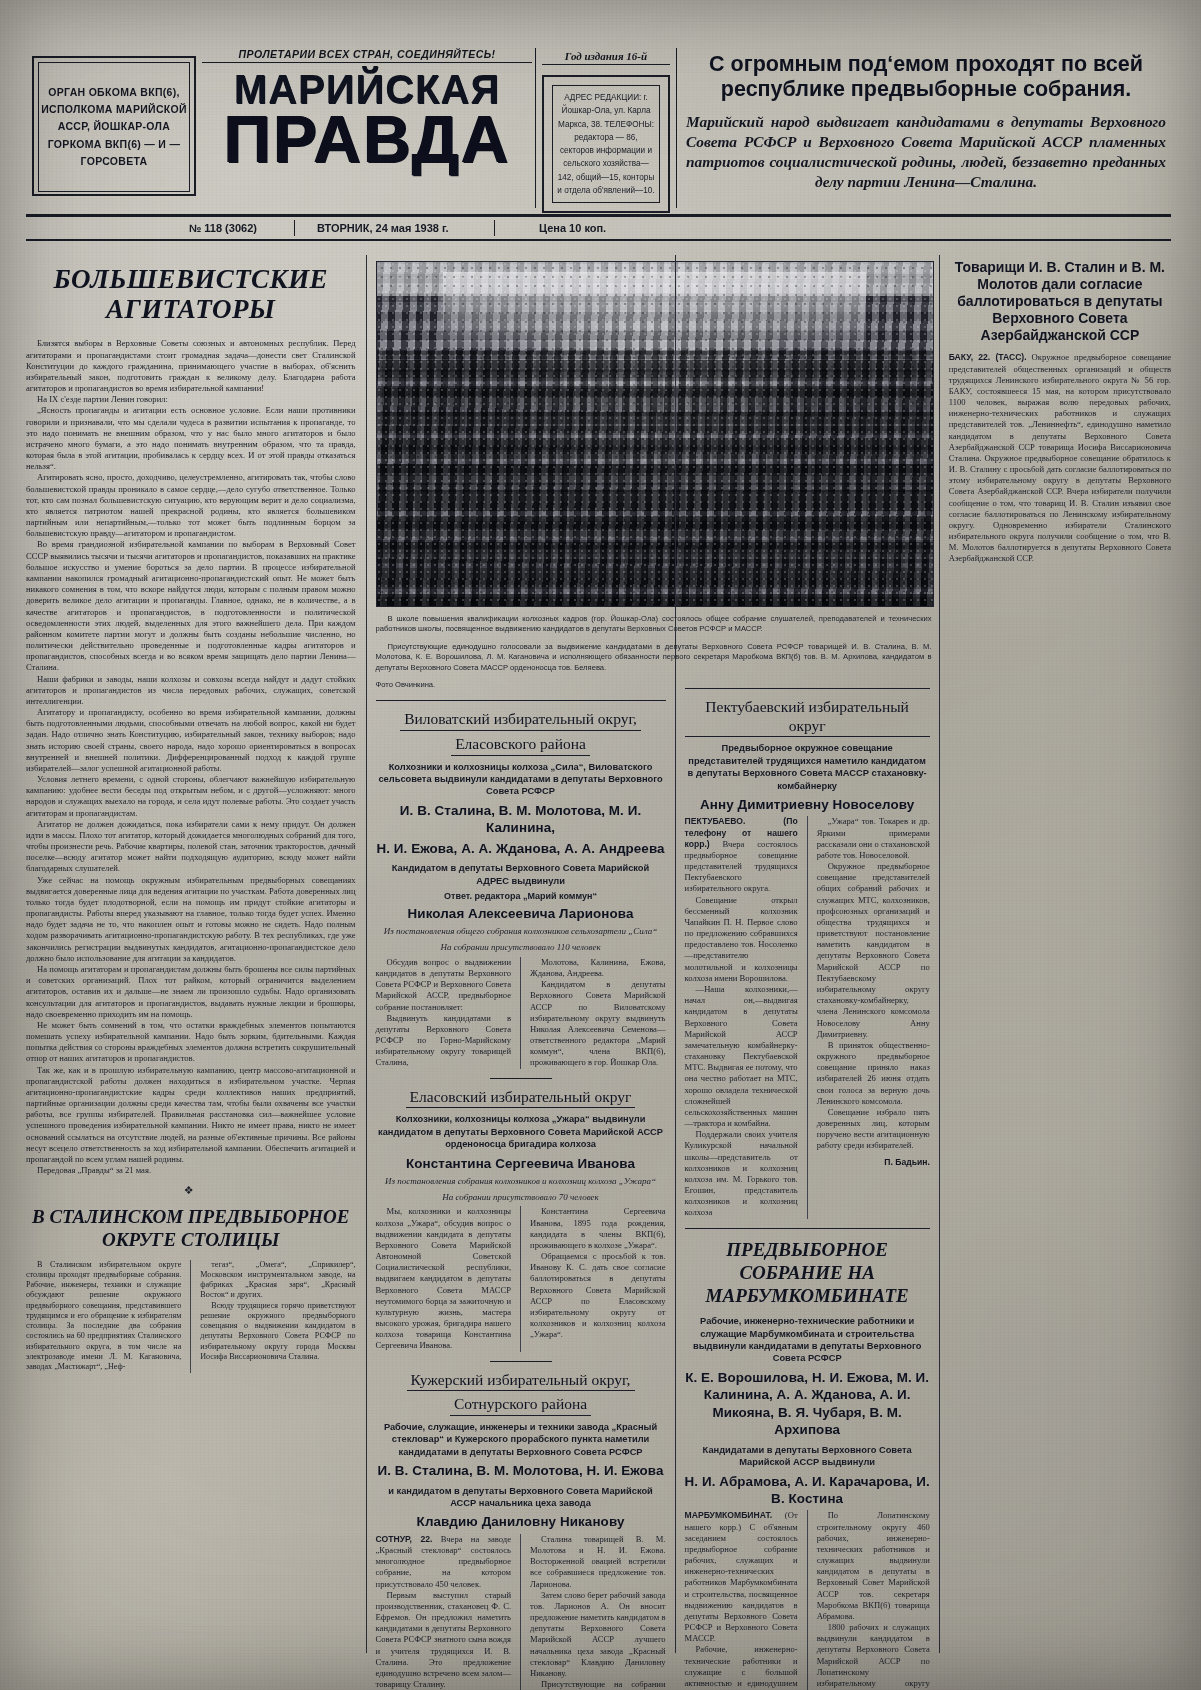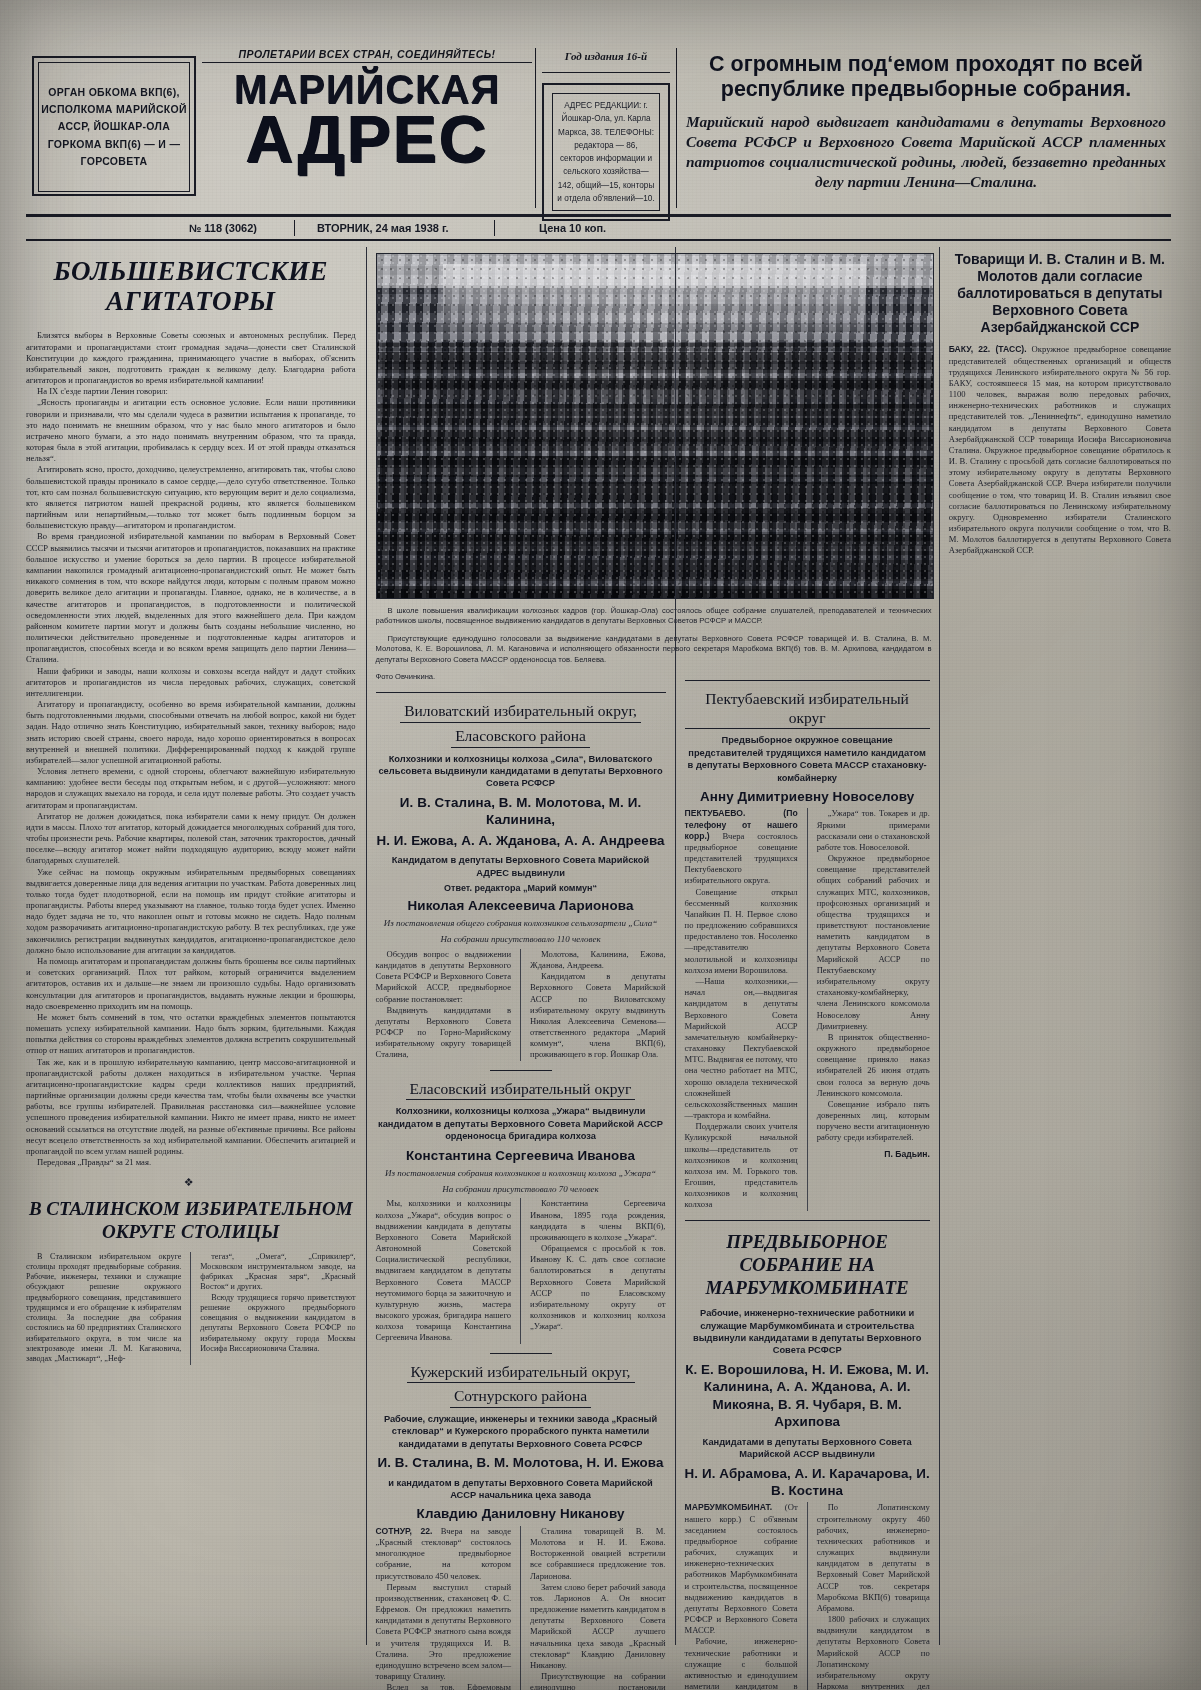--- a/index.html
+++ b/index.html
@@ -48,21 +48,21 @@
     text-shadow:.6px .6px 0 #101320;
   }
   .logo2{
     font-family:"Liberation Sans",sans-serif;font-weight:700;font-size:66px;letter-spacing:2px;
     text-align:center;line-height:.95;margin-top:-2px;color:#0d101c;
     text-shadow:1px 1px 0 #0d101c, -.5px 0 0 #0d101c;
   }
   .mh-addr{position:absolute;left:516px;top:6px;width:128px;}
   .mh-year{
     font-family:"Liberation Serif",serif;font-style:italic;font-weight:700;font-size:11px;
-    text-align:center;border-bottom:1.4px solid #1a1c26;padding-bottom:10px;
+    text-align:center;border-bottom:1.4px solid #1a1c26;padding-bottom:2px;
   }
   .addr-box{margin-top:10px;border:2px solid #1a1c26;padding:8px;}
   .addr-box-in{border:1px solid #1a1c26;padding:5px 4px;}
   .addr-box-in p{margin:0;text-align:center;font-family:"Liberation Sans",sans-serif;
     font-size:8.2px;line-height:1.62;color:#1a1d28;}
   .mh-right{position:absolute;left:660px;top:8px;width:480px;}
   .mh-h1{
     font-family:"Liberation Sans",sans-serif;font-weight:700;font-size:21.5px;line-height:1.18;
     text-align:center;color:#101320;margin:0 0 9px 0;
   }
@@ -79,21 +79,21 @@
     height:22px;display:flex;align-items:center;
     border-bottom:2.6px solid #1a1c26;position:relative;
   }
   .dl-seg{font-family:"Liberation Sans",sans-serif;font-size:11px;font-weight:700;color:#161924;margin-left:13px;}
   .dl-a{position:absolute;left:150px;}
   .dl-b{position:absolute;left:278px;font-weight:700;}
   .dl-c{position:absolute;left:500px;}
   .dl-bar{position:absolute;width:0;border-left:1.4px solid #1a1c26;top:3px;bottom:3px;}
 
   
-  .body{display:flex;margin-top:6px;height:1398px;justify-content:center;}
+  .body{display:flex;margin-top:14px;height:1398px;justify-content:center;}
   .col{position:relative;}
   .c1{width:344px;padding-right:10px;}
   .c2{width:290px;padding:0 9px;border-left:1.4px solid #2a2d38;}
   .c3{width:256px;padding:0 9px;border-left:1.4px solid #2a2d38;}
   .c4{width:232px;padding-left:9px;border-left:1.4px solid #2a2d38;}
 
   p.t{
     margin:0;font-family:"Liberation Serif",serif;font-size:8.6px;line-height:1.30;
     text-align:justify;text-indent:11px;color:#1b1e29;
     -webkit-hyphens:auto;hyphens:auto;
@@ -200,21 +200,21 @@
           <p>ОРГАН ОБКОМА ВКП(6), ИСПОЛКОМА МАРИЙСКОЙ АССР, ЙОШКАР-ОЛА ГОРКОМА ВКП(6) — И — ГОРСОВЕТА</p>
         </div>
       </div>
 
       <div class="mh-vline a"></div>
       <div class="mh-vline b"></div>
 
       <div class="mh-center">
         <div class="slogan">ПРОЛЕТАРИИ ВСЕХ СТРАН, СОЕДИНЯЙТЕСЬ!</div>
         <div class="logo1">МАРИЙСКАЯ</div>
-        <div class="logo2">АДРЕС</div>
+        <div class="logo2">ПРАВДА</div>
       </div>
 
       <div class="mh-addr">
         <div class="mh-year">Год издания 16-й</div>
         <div class="addr-box">
           <div class="addr-box-in">
             <p>АДРЕС РЕДАКЦИИ: г. Йошкар-Ола, ул. Карла Маркса, 38. ТЕЛЕФОНЫ: редактора — 86, секторов информации и сельского хозяйства—142, общий—15, конторы и отдела об'явлений—10.</p>
           </div>
         </div>
       </div>
@@ -249,21 +249,21 @@
         <p class="t">Агитатор не должен дожидаться, пока избиратели сами к нему придут. Он должен идти в массы. Плохо тот агитатор, который дожидается многолюдных собраний для того, чтобы произнести речь. Рабочие квартиры, полевой стан, заточник тракторостов, дачный поселке—всюду агитатор может найти подходящую аудиторию, всюду может найти благодарных слушателей.</p>
         <p class="t">Уже сейчас на помощь окружным избирательным предвыборных совещаниях выдвигается доверенные лица для ведения агитации по участкам. Работа доверенных лиц только тогда будет плодотворной, если на помощь им придут стойкие агитаторы и пропагандисты. Работы вперед указывают на главное, только тогда будет успех. Именно надо будет задача не то, что накоплен опыт и готовы можно не сидеть. Надо полным ходом разворачивать агитационно-пропагандистскую работу. В тех республиках, где уже закончились регистрации выдвинутых кандидатов, агитационно-пропагандистское дело должно было использование для агитации за кандидатов.</p>
         <p class="t">На помощь агитаторам и пропагандистам должны быть брошены все силы партийных и советских организаций. Плох тот райком, который ограничится выделением агитаторов, оставив их и дальше—не знаем ли произошло судьбы. Надо организовать консультации для агитаторов и пропагандистов, выдавать нужные лекции и брошюры, надо своевременно приходить им на помощь.</p>
         <p class="t">Не может быть сомнений в том, что остатки враждебных элементов попытаются помешать успеху избирательной кампании. Надо быть зорким, бдительными. Каждая попытка действия со стороны враждебных элементов должна встретить сокрушительный отпор от наших агитаторов и пропагандистов.</p>
         <p class="t">Так же, как и в прошлую избирательную кампанию, центр массово-агитационной и пропагандистской работы должен находиться в избирательном участке. Черпая агитационно-пропагандистские кадры среди коллективов наших предприятий, партийные организации должны среди качества там, чтобы были охвачены все участки работы, все группы избирателей. Правильная расстановка сил—важнейшее условие успешного проведения избирательной кампании. Никто не имеет права, никто не имеет оснований ссылаться на отсутствие людей, на разные об'ективные причины. Все районы несут всецело ответственность за ход избирательной кампании. Обеспечить агитацией и пропагандой по всем углам нашей родины.</p>
         <p class="t">Передовая „Правды“ за 21 мая.</p>
         <p class="ital-note"></p>
 
         <div class="ornament">❖</div>
 
-        <h2 class="big-head">В СТАЛИНСКОМ ИЗБИРАТЕЛЬНОМ ОКРУГЕ СТОЛИЦЫ</h2>
+        <h2 class="big-head">В СТАЛИНСКОМ ПРЕДВЫБОРНОЕ ОКРУГЕ СТОЛИЦЫ</h2>
 
         <div class="two">
           <div>
             <p class="t small">В Сталинском избирательном округе столицы проходят предвыборные собрания. Рабочие, инженеры, техники и служащие обсуждают решение окружного предвыборного совещания, представившего трудящимся и его обращение к избирателям столицы. За последние два собрания состоялись на 60 предприятиях Сталинского избирательного округа, в том числе на электрозаводе имени Л. М. Кагановича, заводах „Мастижарт“, „Неф-</p>
           </div>
           <div>
             <p class="t small">тегаз“, „Омега“, „Сприкилер“, Московском инструментальном заводе, на фабриках „Красная заря“, „Красный Восток“ и других.</p>
             <p class="t small">Всюду трудящиеся горячо приветствуют решение окружного предвыборного совещания о выдвижении кандидатом в депутаты Верховного Совета РСФСР по избирательному округу города Москвы Иосифа Виссарионовича Сталина.</p>
           </div>
         </div>

